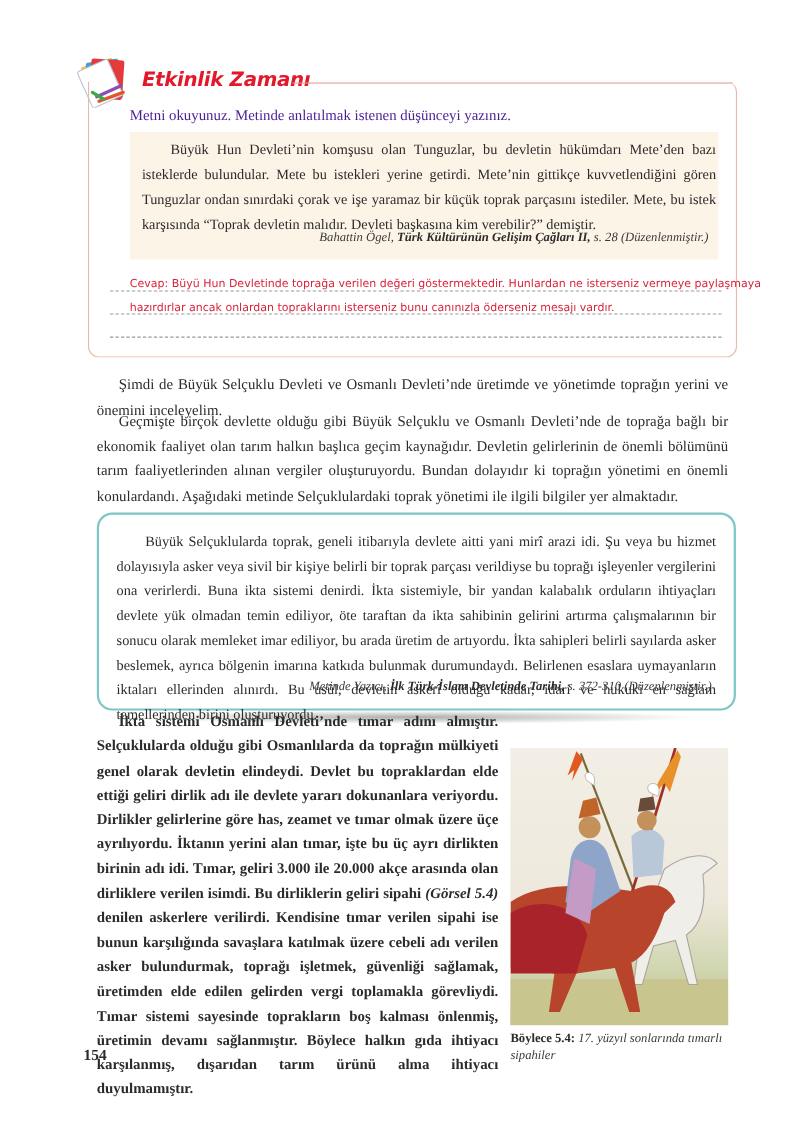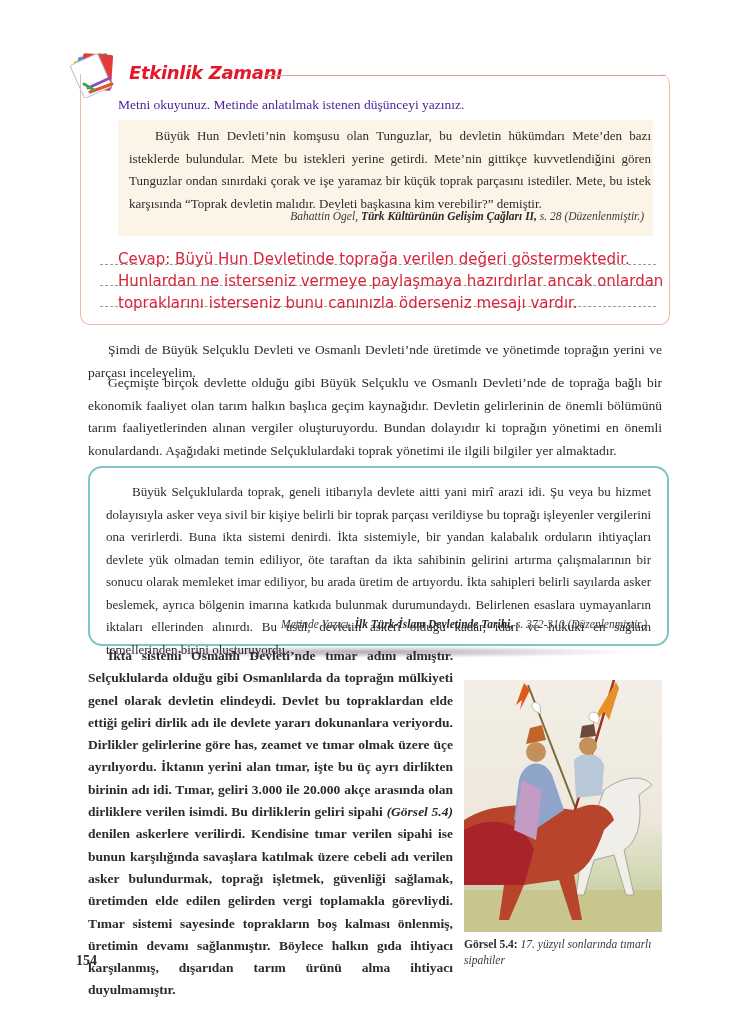--- a/index.html
+++ b/index.html
@@ -17,21 +17,21 @@
 
   .quote1 { left:118px; top:120px; width:535px; height:116px; background:#fdf4e8; }
   .quote1 p { margin:0; font-size:13px; line-height:22.5px; text-align:justify; padding:5px 2px 0 11px; }
   .quote1 .indent { text-indent:26px; }
   .cite { font-style:italic; font-size:11.5px; text-align:center; color:#3a3a3a; }
   .cite b { font-style:italic; font-weight:bold; color:#2b2b2b; }
   .cite1 { right:92px; top:210px; }
 
   .answer-lines { left:100px; top:264px; width:556px; }
   .answer-line { height:0; border-top:1px dashed #9a9a9a; margin-bottom:20px; }
-  .answer-text { left:118px; top:248px; width:575px; font-family:"DejaVu Sans", "Liberation Sans", sans-serif; font-size:15px; line-height:22px; color:#d9233a; }
+  .answer-text { left:118px; top:248px; width:575px; font-family:"DejaVu Sans", "Liberation Sans", sans-serif; font-size:10px; line-height:22px; color:#d9233a; }
 
   
   .para { font-size:13.5px; line-height:22.5px; text-align:justify; }
   .para1 { left:88px; top:339px; width:574px; text-indent:20px; }
   .para2 { left:88px; top:372px; width:574px; text-indent:20px; }
 
   
   .selcuk-box { left:88px; top:466px; width:577px; height:176px; border:2px solid #7cc6c4; border-radius:14px; background:#fff; }
   .selcuk-shadow { left:120px; top:646px; width:510px; height:12px; border-radius:50%; background:radial-gradient(ellipse at center, rgba(0,0,0,0.32) 0%, rgba(0,0,0,0.12) 45%, rgba(0,0,0,0) 72%); }
   .selcuk-text { left:106px; top:481px; width:545px; font-size:13px; line-height:22.5px; text-align:justify; text-indent:26px; }
@@ -74,21 +74,21 @@
   <span>Bahattin Ögel, </span><b>Türk Kültürünün Gelişim Çağları II,</b><span> s. 28 (Düzenlenmiştir.)</span>
 </div>
 
 <div class="abs answer-lines">
   <div class="answer-line"></div>
   <div class="answer-line"></div>
   <div class="answer-line"></div>
 </div>
 <div class="abs answer-text">Cevap: Büyü Hun Devletinde toprağa verilen değeri göstermektedir. Hunlardan ne isterseniz vermeye paylaşmaya hazırdırlar ancak onlardan topraklarını isterseniz bunu canınızla öderseniz mesajı vardır.</div>
 
-<div class="abs para para1">Şimdi de Büyük Selçuklu Devleti ve Osmanlı Devleti’nde üretimde ve yönetimde toprağın yerini ve parçası inceleyelim.</div>
+<div class="abs para para1">Şimdi de Büyük Selçuklu Devleti ve Osmanlı Devleti’nde üretimde ve yönetimde toprağın yerini ve önemini inceleyelim.</div>
 <div class="abs para para2">Geçmişte birçok devlette olduğu gibi Büyük Selçuklu ve Osmanlı Devleti’nde de toprağa bağlı bir ekonomik faaliyet olan tarım halkın başlıca geçim kaynağıdır. Devletin gelirlerinin de önemli bölümünü tarım faaliyetlerinden alınan vergiler oluşturuyordu. Bundan dolayıdır ki toprağın yönetimi en önemli konulardandı. Aşağıdaki metinde Selçuklulardaki toprak yönetimi ile ilgili bilgiler yer almaktadır.</div>
 
 <div class="abs selcuk-shadow"></div>
 <div class="abs selcuk-box"></div>
 <div class="abs selcuk-text">Büyük Selçuklularda toprak, geneli itibarıyla devlete aitti yani mirî arazi idi. Şu veya bu hizmet dolayısıyla asker veya sivil bir kişiye belirli bir toprak parçası verildiyse bu toprağı işleyenler vergilerini ona verirlerdi. Buna ikta sistemi denirdi. İkta sistemiyle, bir yandan kalabalık orduların ihtiyaçları devlete yük olmadan temin ediliyor, öte taraftan da ikta sahibinin gelirini artırma çalışmalarının bir sonucu olarak memleket imar ediliyor, bu arada üretim de artıyordu. İkta sahipleri belirli sayılarda asker beslemek, ayrıca bölgenin imarına katkıda bulunmak durumundaydı. Belirlenen esaslara uymayanların iktaları ellerinden alınırdı. Bu usûl, devletin askerî olduğu kadar, idari ve hukuki en sağlam temellerinden birini oluşturuyordu.</div>
 <div class="abs cite cite2">
   <span>Metinde Yazıcı, </span><b>İlk Türk-İslam Devletinde Tarihi,</b><span> s. 372-310 (Düzenlenmiştir.)</span>
 </div>
 
 <div class="abs para para3"><span>İkta sistemi Osmanlı Devleti’nde tımar adını almıştır. Selçuklularda olduğu gibi Osmanlılarda da toprağın mülkiyeti genel olarak devletin elindeydi. Devlet bu topraklardan elde ettiği geliri dirlik adı ile devlete yararı dokunanlara veriyordu. Dirlikler gelirlerine göre has, zeamet ve tımar olmak üzere üçe ayrılıyordu. İktanın yerini alan tımar, işte bu üç ayrı dirlikten birinin adı idi. Tımar, geliri 3.000 ile 20.000 akçe arasında olan dirliklere verilen isimdi. Bu dirliklerin geliri sipahi </span><i>(Görsel 5.4)</i><span> denilen askerlere verilirdi. Kendisine tımar verilen sipahi ise bunun karşılığında savaşlara katılmak üzere cebeli adı verilen asker bulundurmak, toprağı işletmek, güvenliği sağlamak, üretimden elde edilen gelirden vergi toplamakla görevliydi. Tımar sistemi sayesinde toprakların boş kalması önlenmiş, üretimin devamı sağlanmıştır. Böylece halkın gıda ihtiyacı karşılanmış, dışarıdan tarım ürünü alma ihtiyacı duyulmamıştır.</span></div>
@@ -113,15 +113,15 @@
     <circle cx="72" cy="72" r="10" fill="#c4905c"></circle>
     <path d="M62 64 L82 60 L78 45 L66 48 Z" fill="#c0642a"></path>
     <path d="M70 30 C62 20 80 18 76 34 Z" fill="#ffffff" stroke="#999" stroke-width="0.6"></path>
 
     <path d="M110 80 C120 70 135 72 140 85 L138 115 L112 118 Z" fill="#b8c8d8"></path>
     <circle cx="124" cy="66" r="9" fill="#c4905c"></circle>
     <path d="M116 58 L132 56 L130 44 L118 46 Z" fill="#6a4a3a"></path>
     <path d="M126 40 C120 30 140 28 134 44 Z" fill="#ffffff" stroke="#999" stroke-width="0.6"></path>
   </svg>
 </div>
-<div class="abs caption"><b>Görsel 5.4:</b><span> 17. yüzyıl sonlarında tımarlı sipahiler</span></div>
+<div class="abs caption"><b>Böylece 5.4:</b><span> 17. yüzyıl sonlarında tımarlı sipahiler</span></div>
 
 <div class="abs page-number">154</div>
 
 </body></html>

